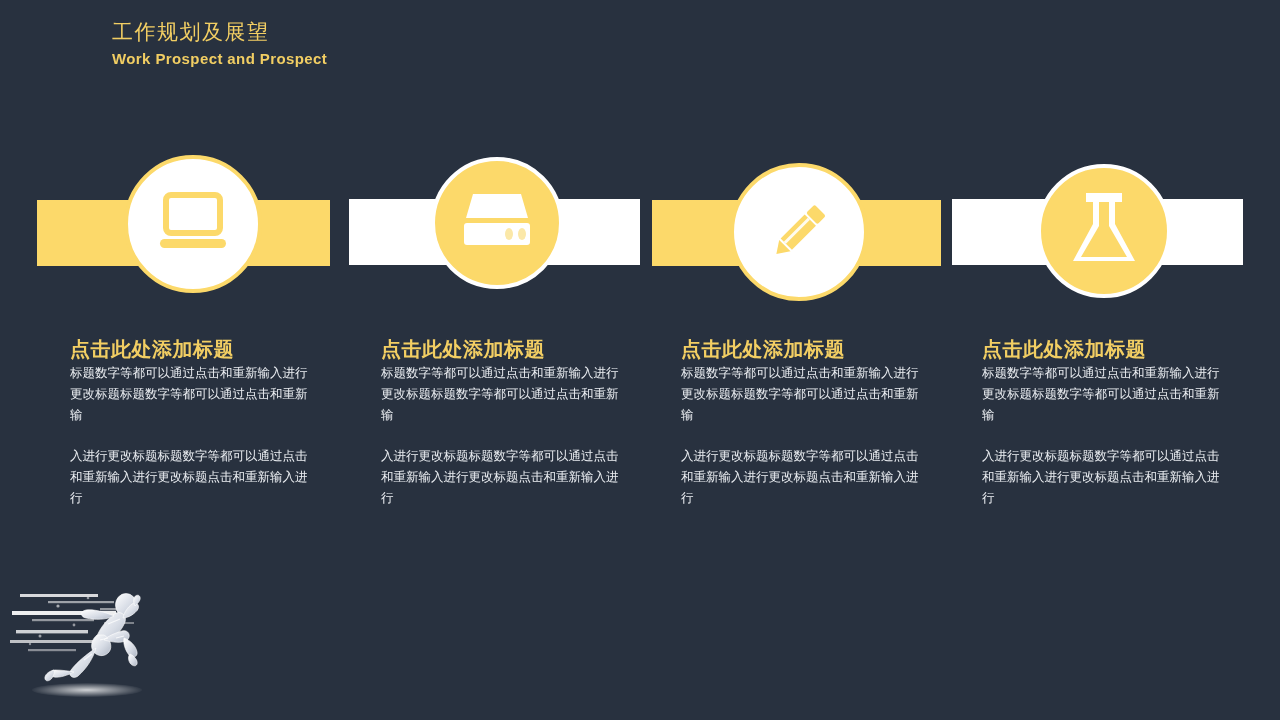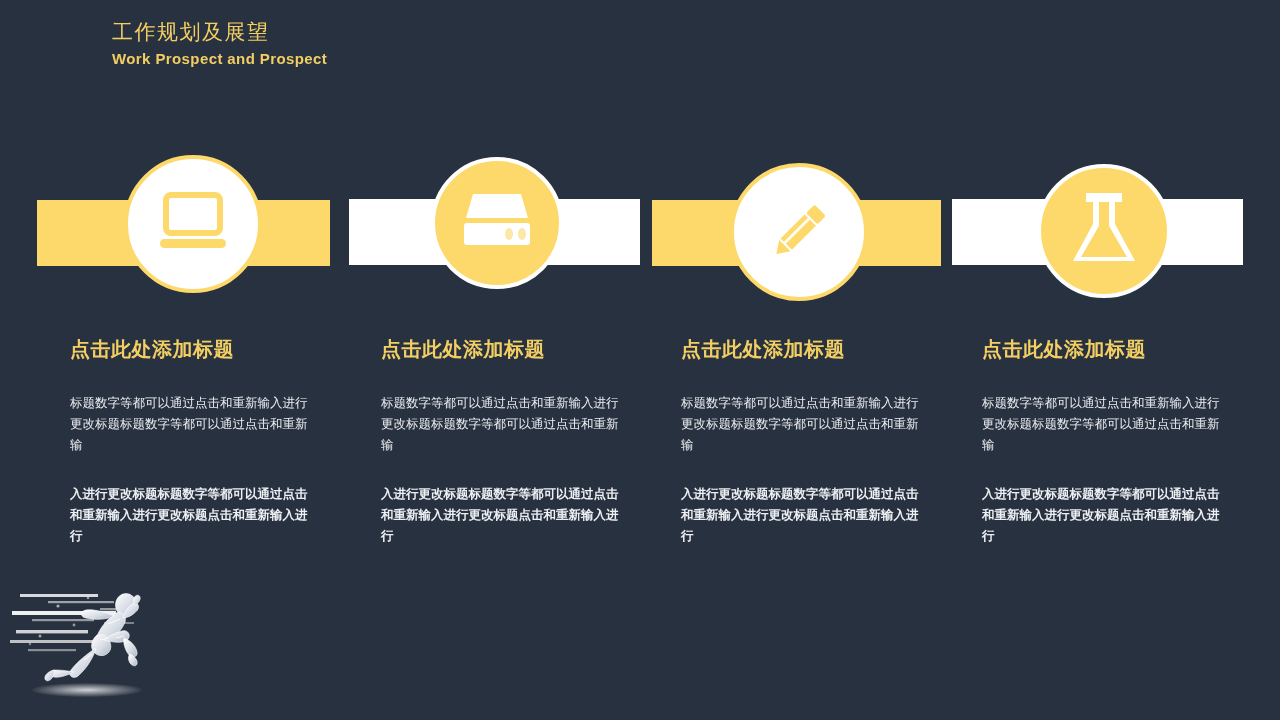--- a/index.html
+++ b/index.html
@@ -63,24 +63,24 @@
   #columns { position:absolute; left:0; top:336px; width:1280px; height:260px; }
   .col { position:absolute; top:0; }
   .col-title {
     color:#f2ce63; font-size:20px; font-weight:bold;
     letter-spacing:.5px; line-height:26px;
     font-family:Liberation Sans, sans-serif;
     white-space:nowrap;
   }
   .col-body {
     color:#eceff3; font-size:12.5px; line-height:21px;
-    margin-top:30px; width:244px;
+    width:244px;
     font-family:"DejaVu Sans","Liberation Sans",sans-serif;
   }
-  .col-body.second { margin-top:28px;font-weight:bold; }
+  .col-body.second { margin-top:20px; }
 
   
   #runner { position:absolute; left:4px; top:578px; width:170px; height:130px; }
   #runner-shadow {
     position:absolute; left:28px; top:105px; width:110px; height:14px;
     border-radius:50%;
     background:radial-gradient(ellipse at center,
       rgba(255,255,255,.78) 0%, rgba(255,255,255,.34) 42%, rgba(255,255,255,0) 74%);
   }
 </style>

